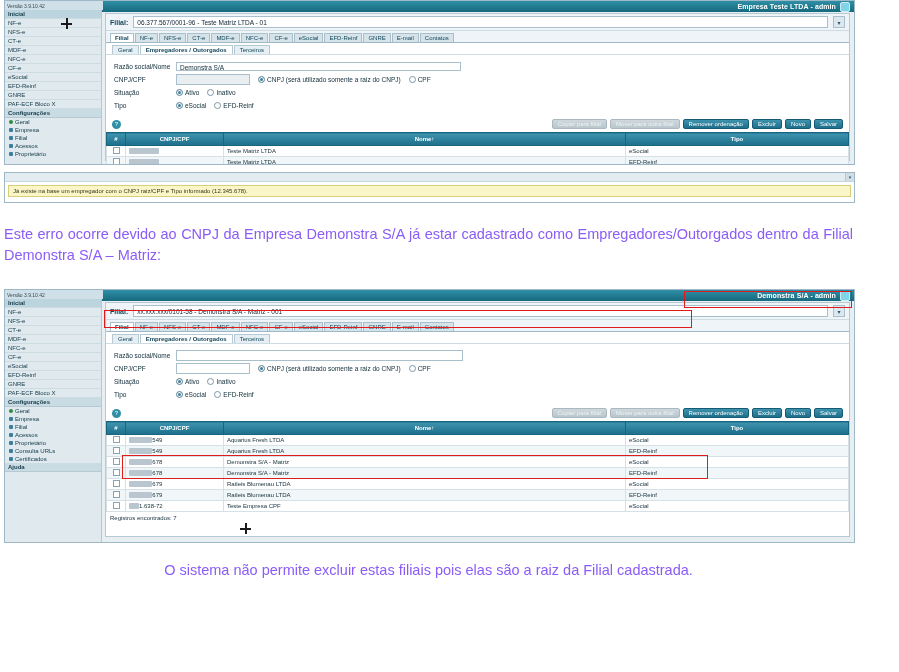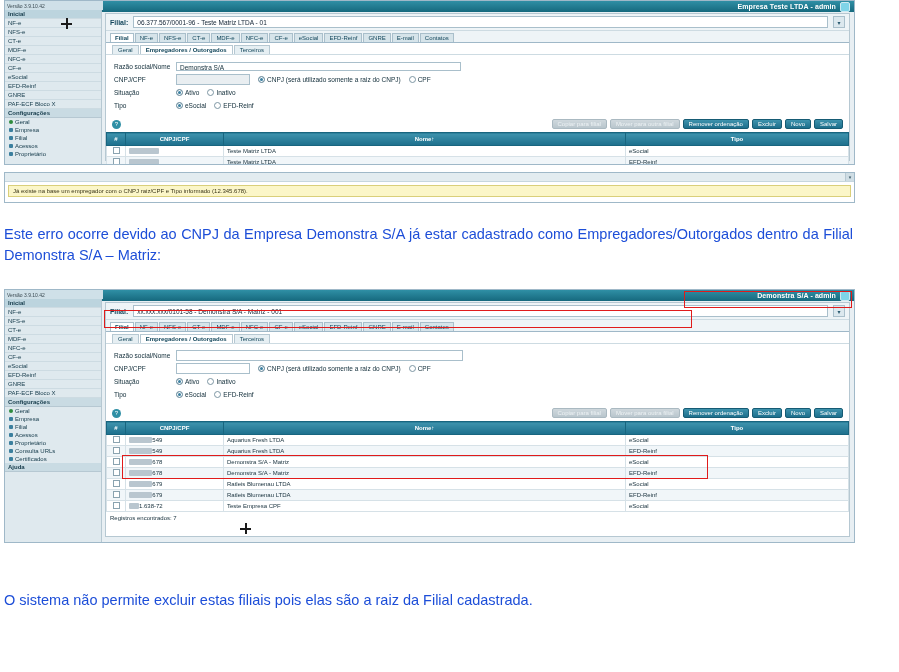--- a/index.html
+++ b/index.html
@@ -172,21 +172,21 @@
     font-size:5px;display:flex;align-items:center;justify-content:center;color:#3c5a68;
   }
 
   
   .redbox{position:absolute;border:1.5px solid #e01b1b;pointer-events:none;}
 
   
   p.body{
     position:absolute;margin:0;
     font-family:"Liberation Sans", sans-serif;
-    font-size:14.5px;line-height:1.45;color:#1d4ed8;
+    font-size:14.5px;line-height:1.45;color:#8b5cf6;
     text-align:justify;
   }
   .cursor{
     position:absolute;width:11px;height:11px;
   }
   .cursor:before,.cursor:after{
     content:"";position:absolute;background:#1a1a1a;
   }
   .cursor:before{left:5px;top:0;width:1.5px;height:11px;}
   .cursor:after{left:0;top:5px;width:11px;height:1.5px;}
@@ -505,15 +505,15 @@
     </div>
   </div>
 
   <div class="redbox" style="left:684px;top:291px;width:166px;height:15px;"></div>
   <div class="redbox" style="left:104px;top:310px;width:586px;height:16px;"></div>
   <div class="redbox" style="left:122px;top:455px;width:584px;height:22px;"></div>
 
   <div class="cursor" style="left:61px;top:18px;"></div>
   <div class="cursor" style="left:240px;top:523px;"></div>
 
-  <p class="body" style="left:4px;top:590px;width:849px;text-align:left;">O sistema não permite excluir estas filiais pois elas são a raiz da Filial cadastrada.</p>
+  <p class="body" style="left:4px;top:560px;width:849px;text-align:center;">O sistema não permite excluir estas filiais pois elas são a raiz da Filial cadastrada.</p>
 
 </div>
 
 </body></html>

